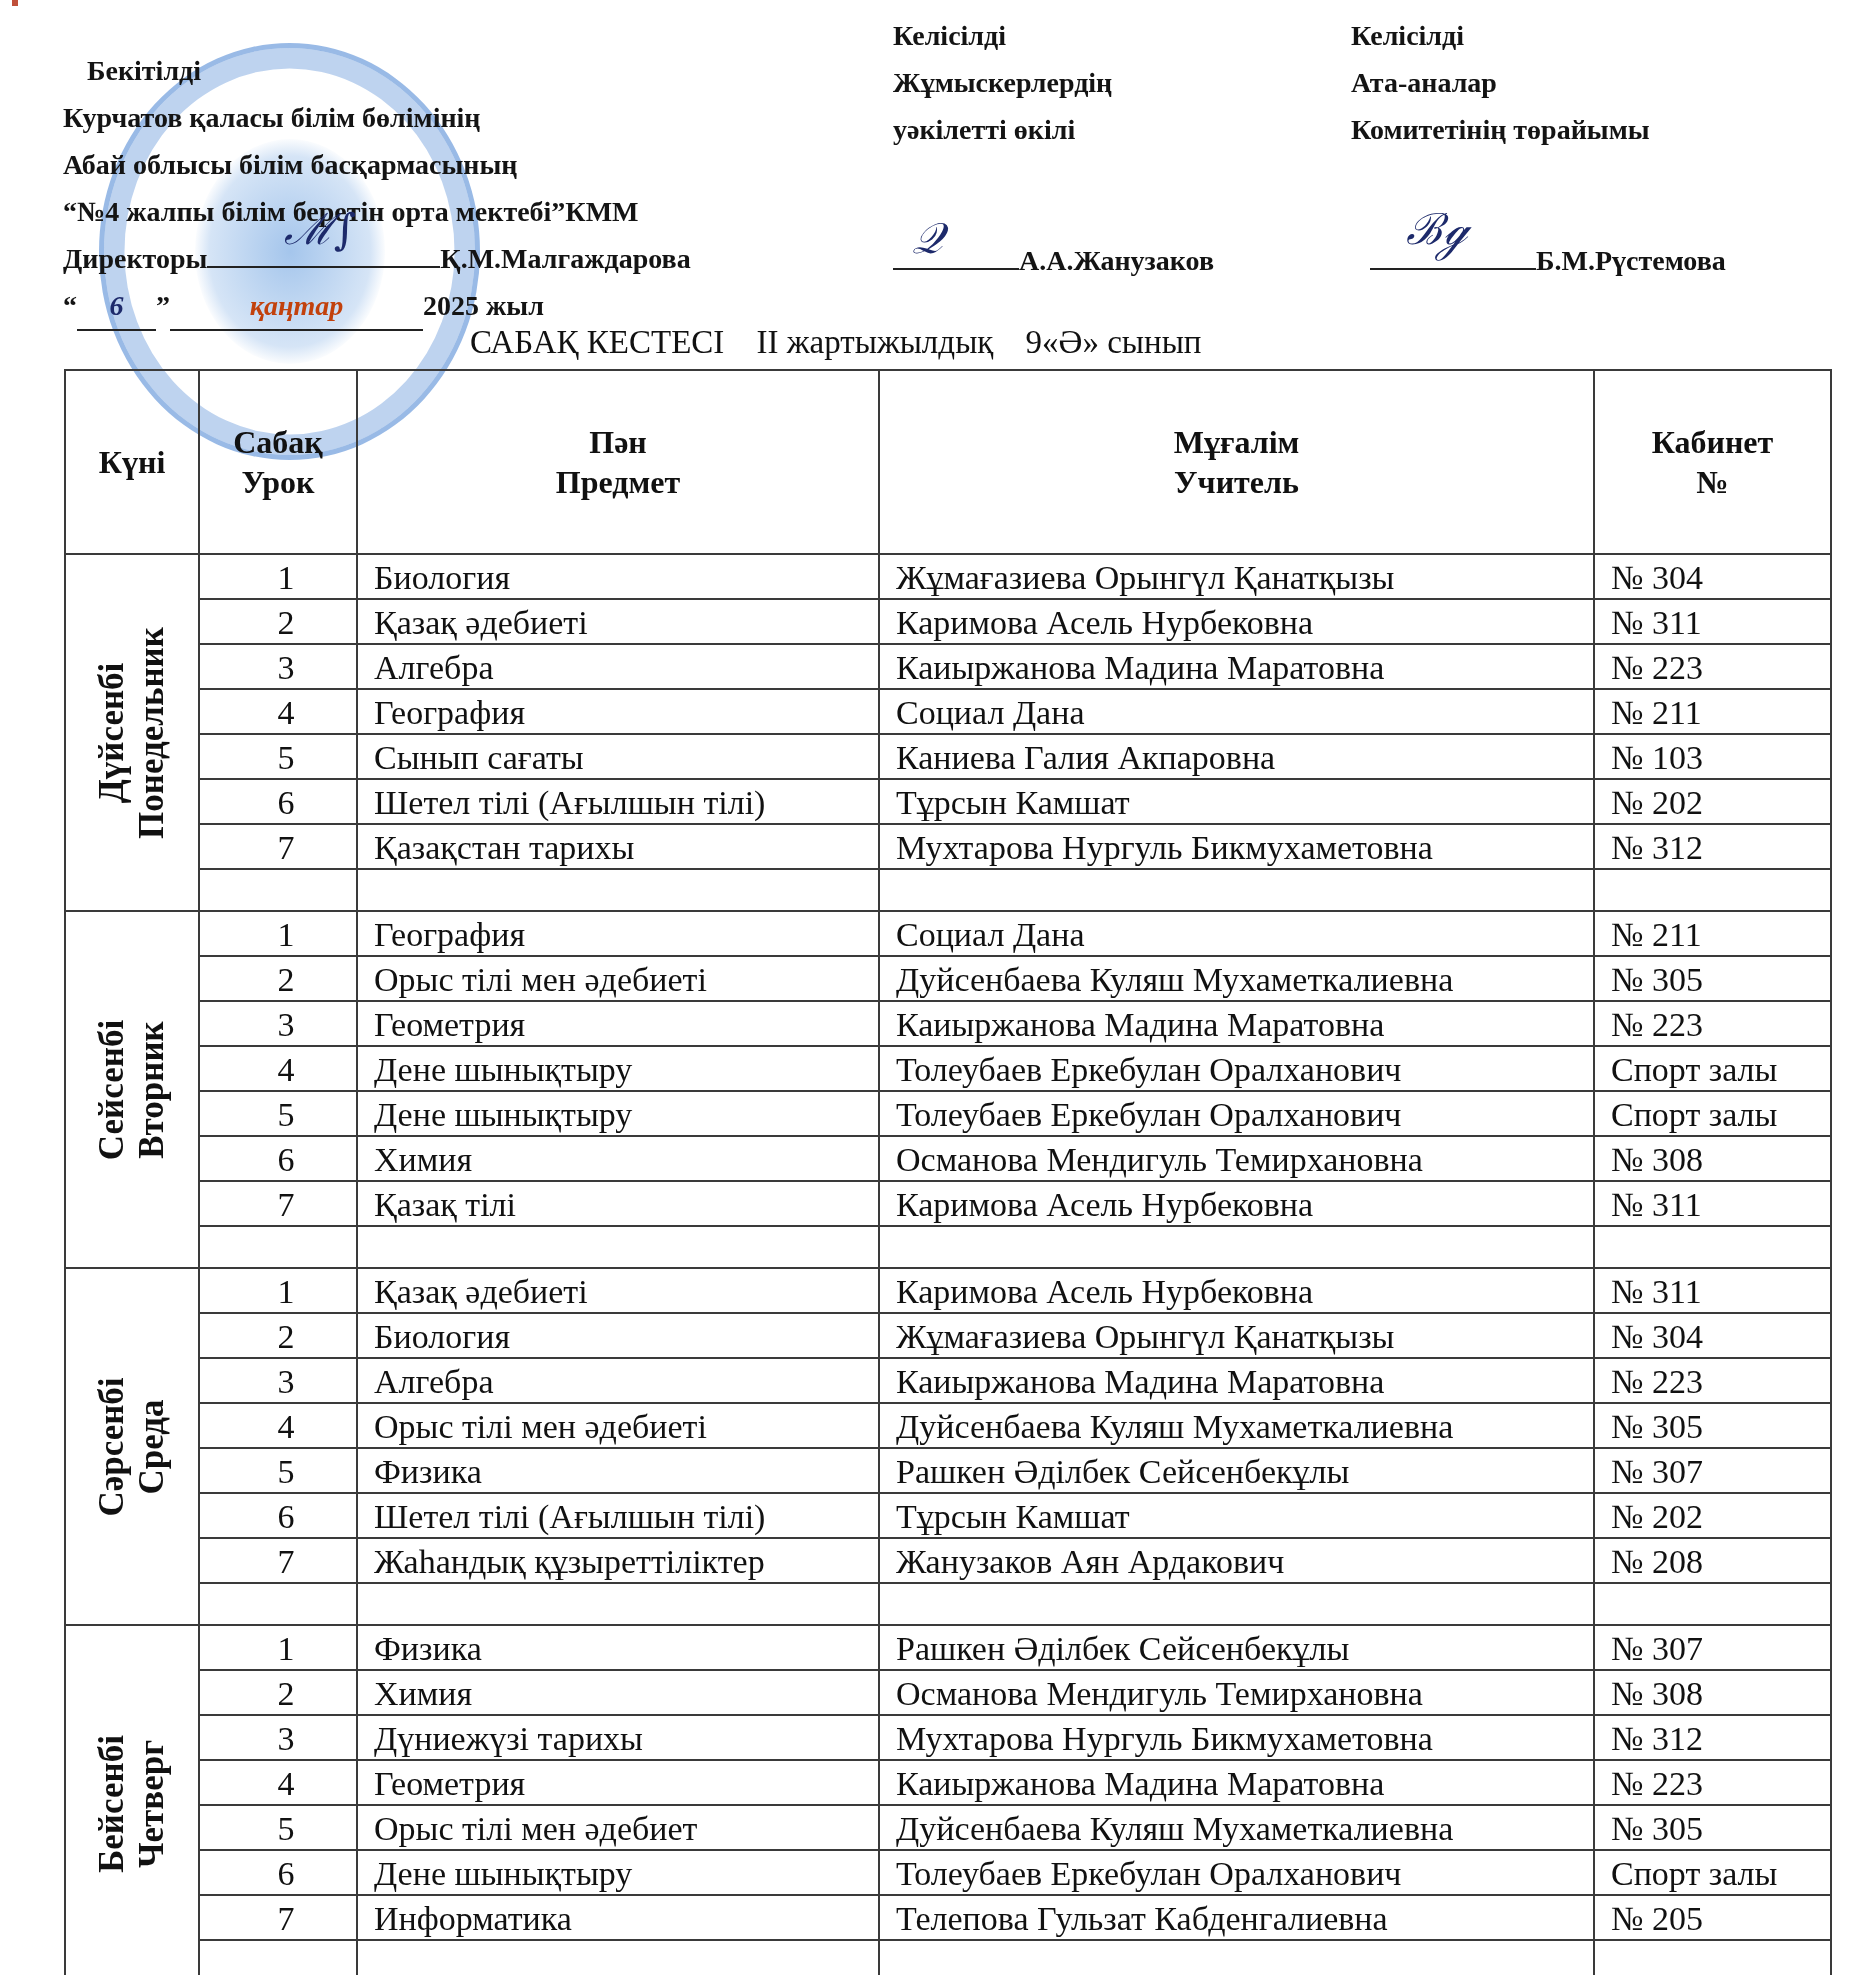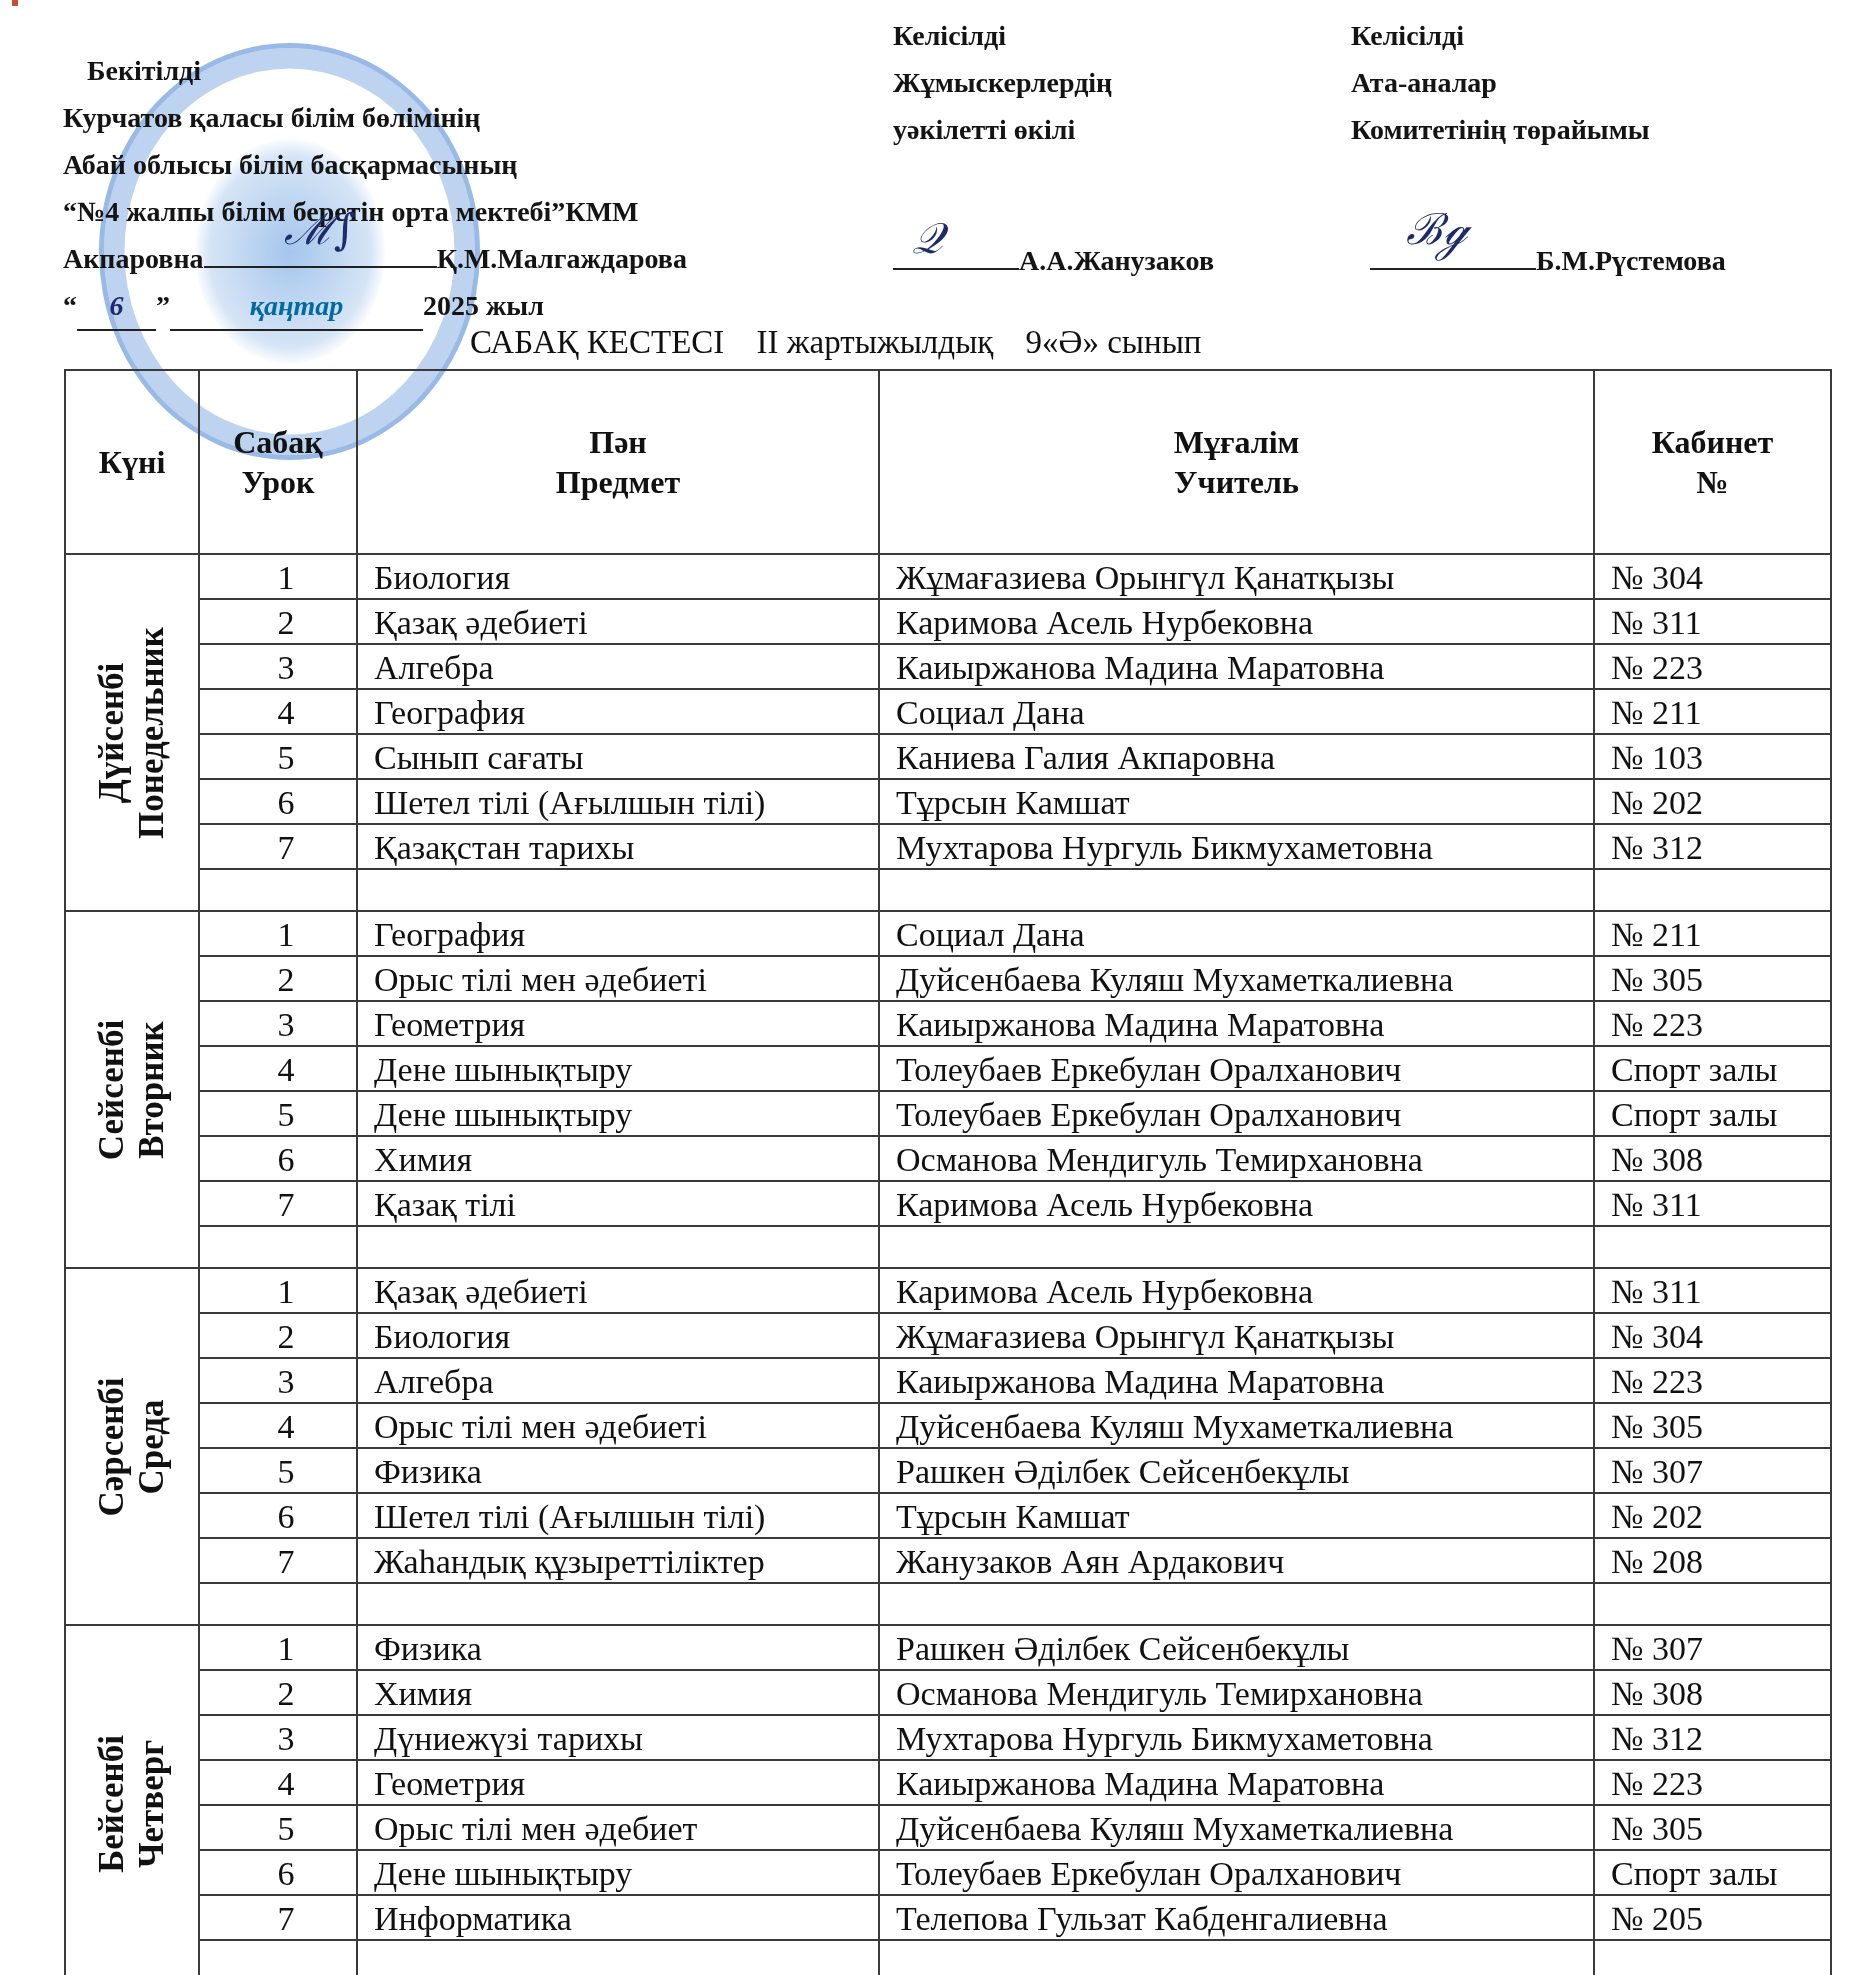--- a/index.html
+++ b/index.html
@@ -61,24 +61,24 @@
 <div class="stamp">
     <div class="stamp-inner"></div>
   </div>
 
 <div class="hdr" style="left:63px; top:47px;">
   <div style="padding-left:24px;">Бекітілді</div>
   <div>Курчатов қаласы білім бөлімінің</div>
   <div>Абай облысы білім басқармасының</div>
   <div>“№4 жалпы білім беретін орта мектебі”КММ</div>
   <div>
-    <span>Акпаровна</span><span class="sig-line" style="width:233px;"></span><span>Қ.М.Малгаждарова</span>
+    <span>Директоры</span><span class="sig-line" style="width:233px;"></span><span>Қ.М.Малгаждарова</span>
   </div>
   <div>
-    <span>“</span><span class="sig-line" style="width:79px; text-align:center; color:#1d2a6b; font-style:italic;">6</span><span>”</span><span class="sig-line" style="width:253px; text-align:center; color:#0369a1; font-style:italic;">қаңтар</span><span>2025 жыл</span>
+    <span>“</span><span class="sig-line" style="width:79px; text-align:center; color:#1d2a6b; font-style:italic;">6</span><span>”</span><span class="sig-line" style="width:253px; text-align:center; color:#c2410c; font-style:italic;">қаңтар</span><span>2025 жыл</span>
   </div>
 </div>
 <div class="signature" style="left:284px; top:198px;">ℳ∫</div>
 
 <div class="hdr" style="left:893px; top:12px;">
   <div>Келісілді</div>
   <div>Жұмыскерлердің</div>
   <div>уәкілетті өкілі</div>
 </div>
 <div class="hdr" style="left:893px; top:237px;">

